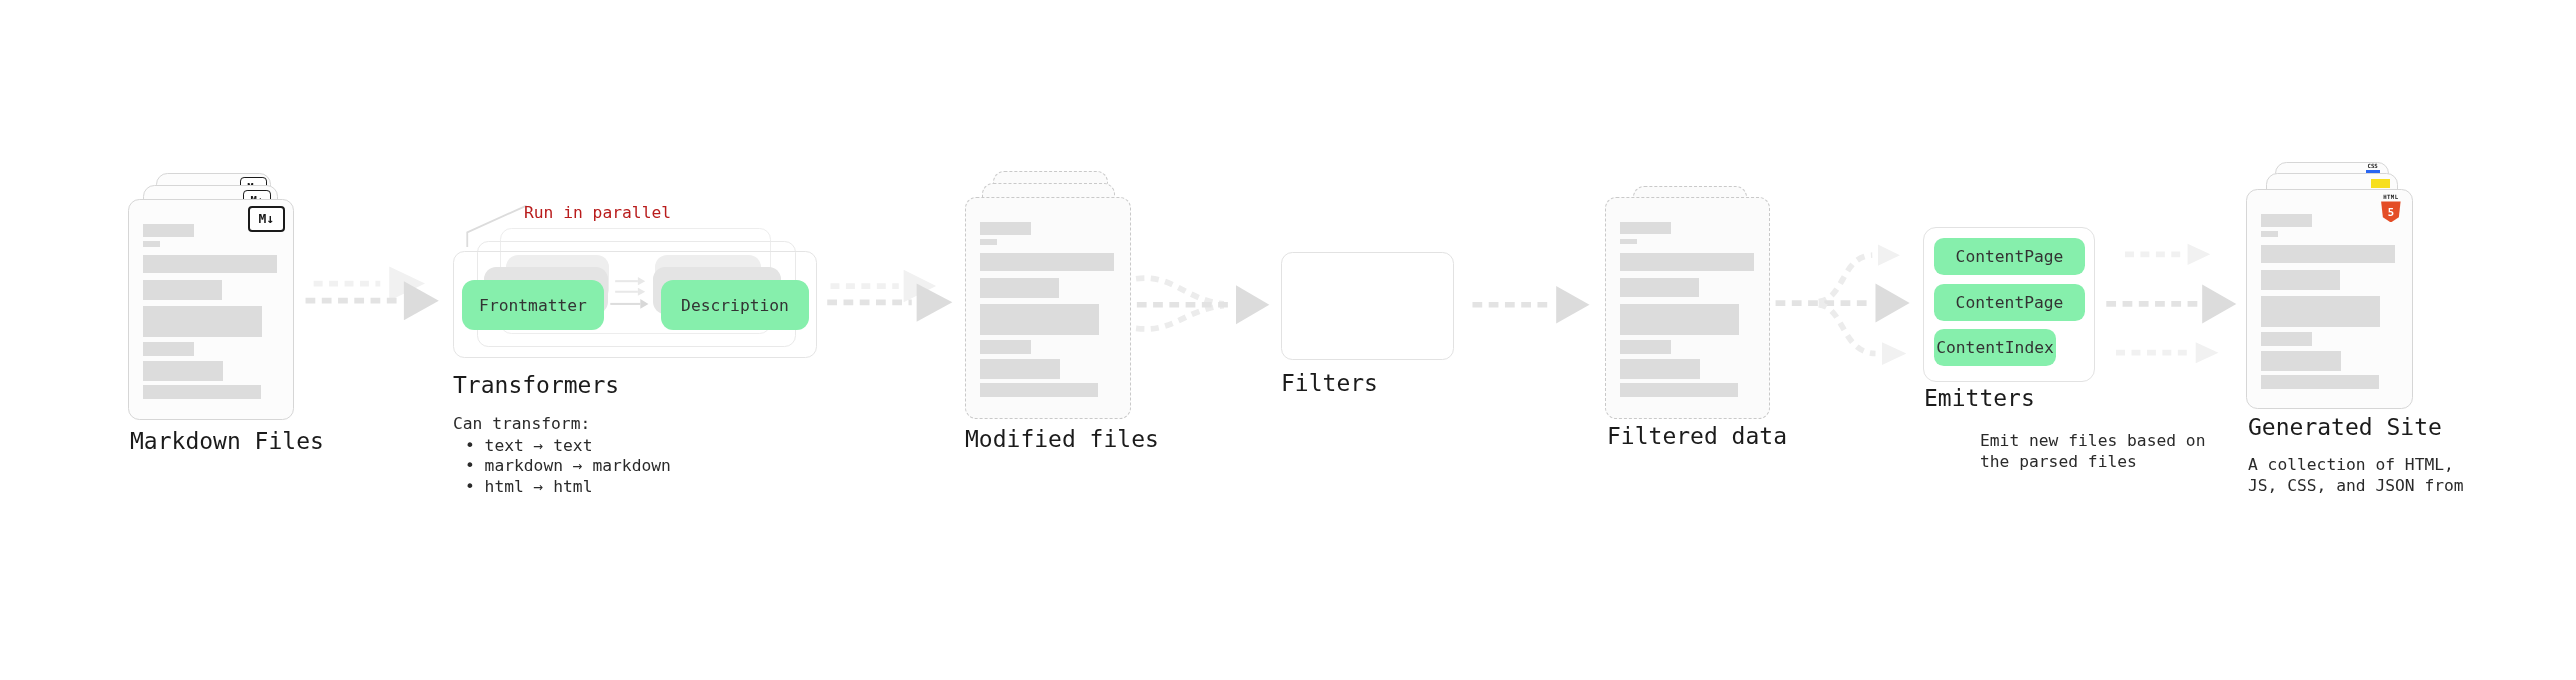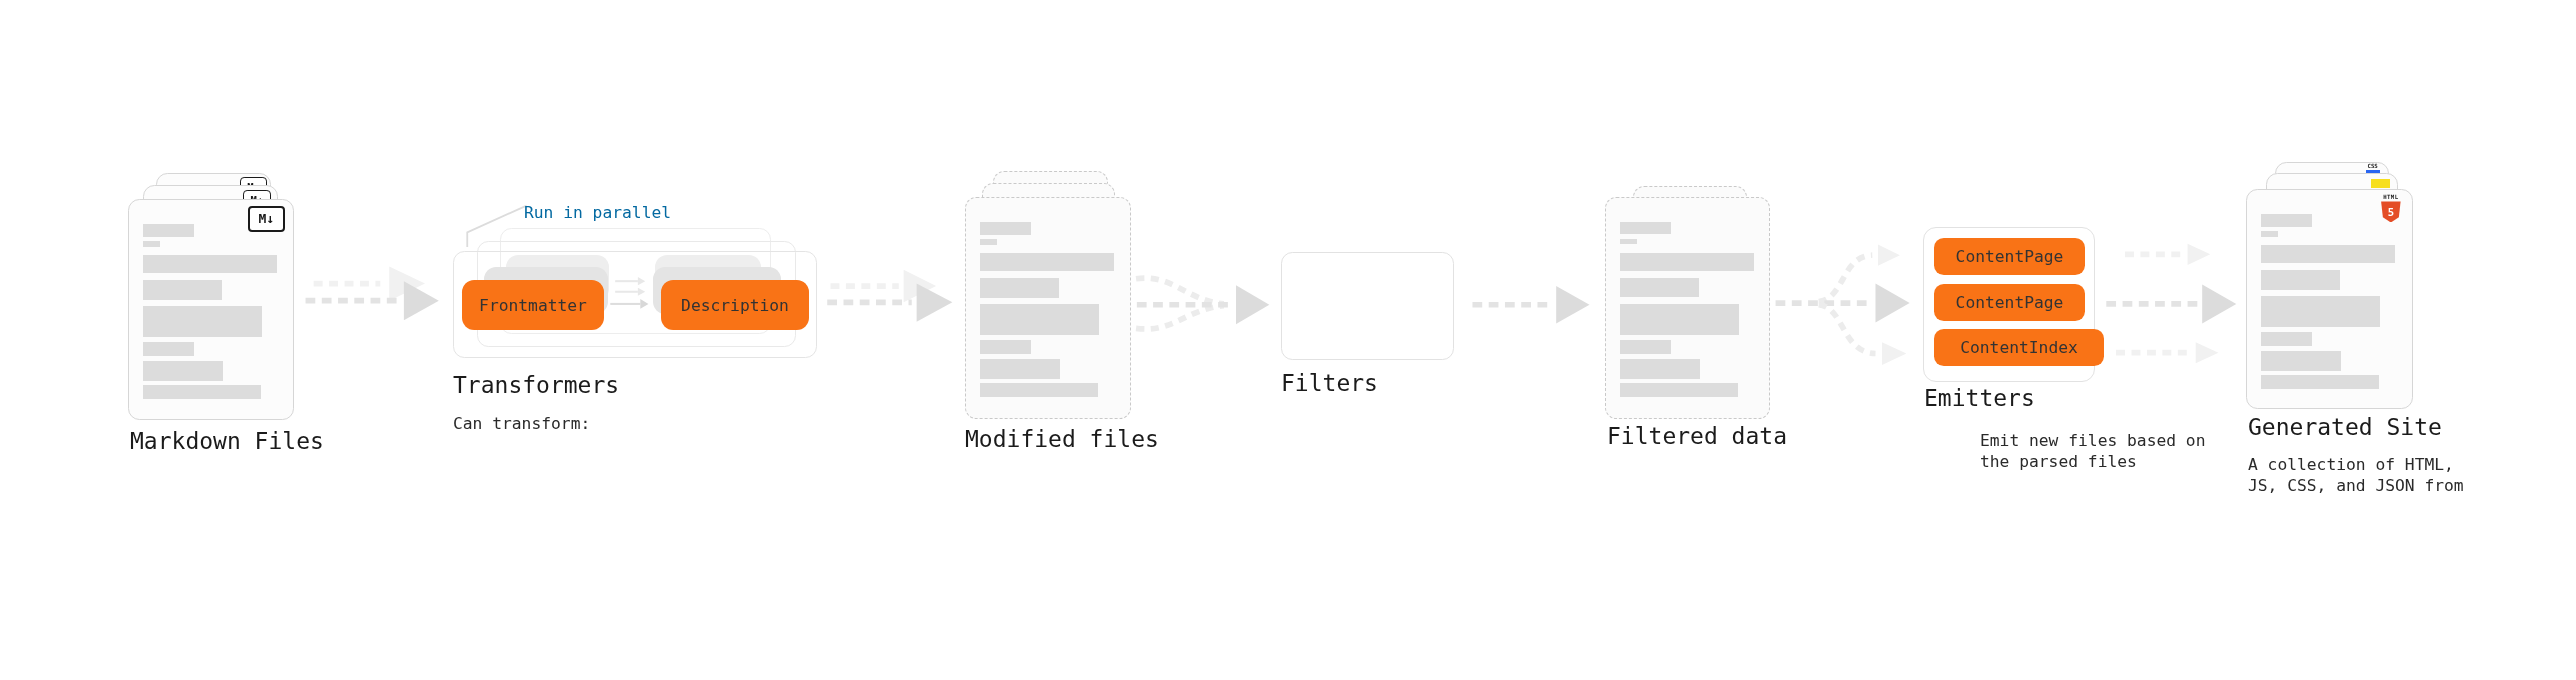--- a/index.html
+++ b/index.html
@@ -21,25 +21,25 @@
   .solid{background:#fcfcfc;border:1.6px solid #d6d6d6;}
   .dashedc{background:#fbfbfb;border:1.6px dashed #c9c9c9;}
   .bar{position:absolute;left:14px;background:#dcdcdc;}
   .b1{top:24.4px;width:51px;height:12.2px}.b2{top:41px;width:17px;height:5.7px}
   .b3{top:55px;width:134px;height:18px}.b4{top:80px;width:79px;height:19.5px}
   .b5{top:106px;width:119px;height:31px}.b6{top:142px;width:51px;height:14px}
   .b7{top:161px;width:80px;height:20.3px}.b8{top:185px;width:118px;height:14px}
 
   .title{position:absolute;font-size:23px;line-height:24.4px;color:var(--ink);white-space:nowrap;}
   .sub{position:absolute;font-size:16.3px;line-height:21px;color:var(--subtle-ink);white-space:pre-line;}
-  .annot{position:absolute;font-size:16.3px;line-height:21px;color:#0369a1;white-space:nowrap;}
+  .annot{position:absolute;font-size:16.3px;line-height:21px;color:#b91c1c;white-space:nowrap;}
   .bullets{position:absolute;font-size:16.3px;line-height:20.3px;color:var(--subtle-ink);}
 
   .tbox{position:absolute;border:1.6px solid #e4e4e4;border-radius:11.4px;background:transparent;box-sizing:border-box;}
-  .pill{position:absolute;background:#f97316;border-radius:12.2px;display:flex;align-items:center;justify-content:center;
+  .pill{position:absolute;background:#86efac;border-radius:12.2px;display:flex;align-items:center;justify-content:center;
         font-size:16.3px;color:#333;white-space:nowrap;}
   .ghost1{background:#e4e4e4;}
   .ghost2{background:#eeeeee;}
 
   .md-badge{position:absolute;background:#fff;border:2px solid var(--badge-ink);border-radius:4.1px;color:var(--badge-ink);
         font-weight:bold;display:flex;align-items:center;justify-content:center;}
   .md-badge.front{width:33px;height:22px;font-size:13px;top:5.7px;right:8.1px;}
   .md-badge.mid{width:26px;height:18.7px;font-size:10.6px;top:4.1px;right:6.5px;border-width:1.6px;}
   .md-badge.back{width:24.4px;height:18px;font-size:10.6px;top:2.4px;right:3.3px;border-width:1.6px;}
 
@@ -143,20 +143,25 @@
   <div class="tbox" style="left:477px;top:241px;width:319px;height:106px;border-color:#e9e9e9"></div>
   <div class="tbox" style="left:453px;top:251px;width:364px;height:107px;border-color:#e4e4e4"></div>
   <div class="pill ghost2" style="left:506px;top:255px;width:103px;height:46px"></div>
   <div class="pill ghost2" style="left:655px;top:255px;width:106px;height:46px"></div>
   <div class="pill ghost1" style="left:484px;top:267px;width:124px;height:47px"></div>
   <div class="pill ghost1" style="left:653px;top:267px;width:128px;height:47px"></div>
   <div class="pill" style="left:661px;top:280px;width:148px;height:50px">Description</div>
   <div class="pill" style="left:462px;top:280px;width:142px;height:50px">Frontmatter</div>
   <div class="title" style="left:453px;top:373px">Transformers</div>
   <div class="sub" style="left:453px;top:413px">Can transform:</div>
+  <div class="bullets" style="left:465px;top:436px">
+    <div>• text → text</div>
+    <div>• markdown → markdown</div>
+    <div>• html → html</div>
+  </div>
 
   <div class="abs" style="left:965px;top:171px;width:171px;height:260px">
     <div class="card dashedc" style="left:28.4px;top:0;width:115px;height:37px"></div>
     <div class="card dashedc" style="left:17px;top:12.2px;width:133px;height:41px"></div>
     <div class="card dashedc" style="left:0;top:26px;width:166px;height:222px">
       <i class="bar b1"></i>
         <i class="bar b2"></i>
         <i class="bar b3"></i>
         <i class="bar b4"></i>
       <i class="bar b5"></i>
@@ -181,21 +186,21 @@
         <i class="bar b6"></i>
         <i class="bar b7"></i>
         <i class="bar b8"></i>
     </div>
   </div>
   <div class="title" style="left:1607px;top:424px">Filtered data</div>
 
   <div class="tbox" style="left:1923px;top:227px;width:172px;height:155px;border-color:#e2e2e2;border-radius:13px;background:#fff"></div>
   <div class="pill" style="left:1934px;top:238px;width:151px;height:37px;border-radius:9.8px">ContentPage</div>
   <div class="pill" style="left:1934px;top:284px;width:151px;height:37px;border-radius:9.8px">ContentPage</div>
-  <div class="pill" style="left:1934px;top:329px;width:170px;height:37px;border-radius:9.8px">ContentIndex</div>
+  <div class="pill" style="left:1934px;top:329px;width:122px;height:37px;border-radius:9.8px">ContentIndex</div>
   <div class="title" style="left:1924px;top:386px">Emitters</div>
   <div class="sub" style="left:1980px;top:430px">Emit new files based on
 the parsed files</div>
 
   <div class="abs" style="left:2246px;top:162px;width:172px;height:260px">
     <div class="card solid" style="left:29px;top:0;width:114px;height:47px">
       <div class="css-badge">
         <div class="css-txt">CSS</div>
         <div class="css-bar"></div>
       </div>

